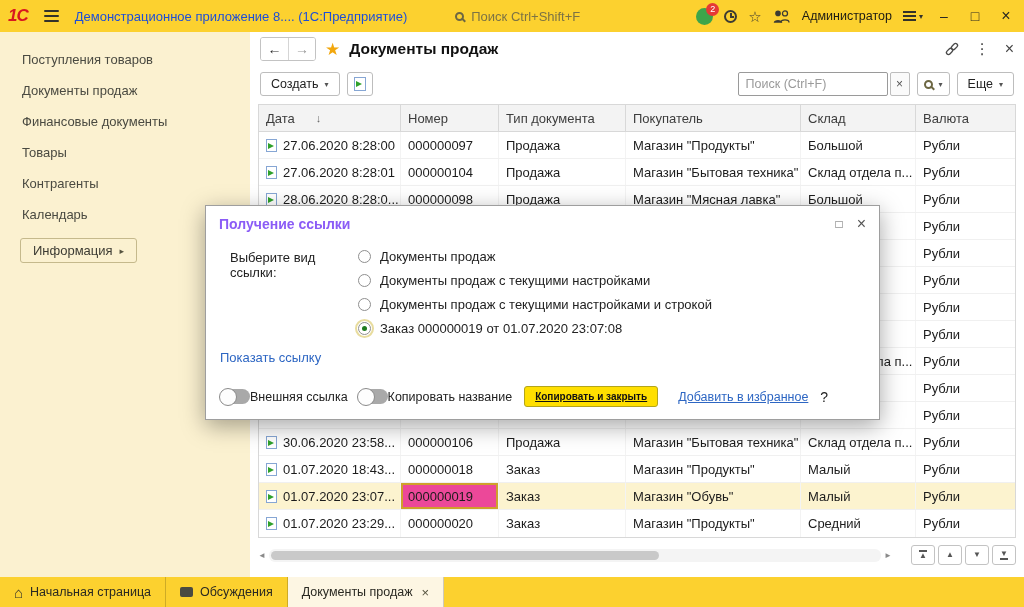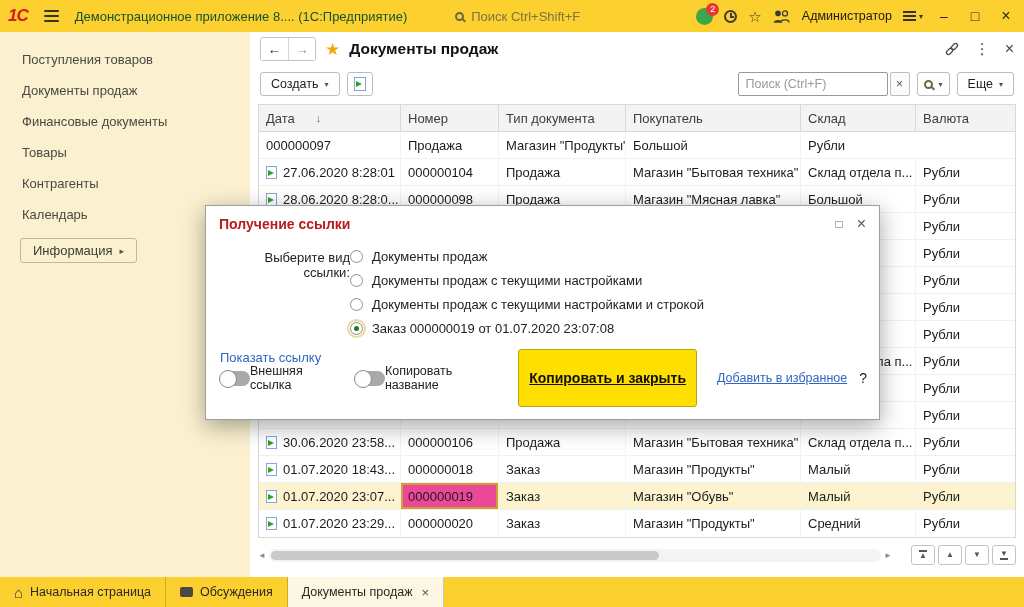--- a/index.html
+++ b/index.html
@@ -8,21 +8,21 @@
     font-family: "Liberation Sans", "DejaVu Sans", sans-serif;
     font-size: 13px; color:#222; background:#fff; overflow:hidden;
   }
   .app { position:relative; width:1024px; height:607px; overflow:hidden; display:flex; flex-direction:column; }
 
   
   .titlebar { height:32px; background:#fcd12f; display:flex; align-items:center; padding:0 8px; gap:16px; flex:0 0 auto; }
   .logo { color:#d8191f; font-weight:bold; font-size:17px; font-style:italic; letter-spacing:-1px; }
   .burger { display:inline-flex; flex-direction:column; gap:3px; cursor:pointer; }
   .burger i { display:block; width:15px; height:2px; background:#33322b; border-radius:1px; }
-  .tb-title { font-size:13px; color:#14532d; white-space:nowrap; }
+  .tb-title { font-size:13px; color:#1d4ed8; white-space:nowrap; }
   .tb-search { display:flex; align-items:center; gap:7px; margin-left:32px; color:#7c7344; cursor:pointer; }
   .lens { width:9px; height:9px; border:2px solid #6d6743; border-radius:50%; position:relative; display:inline-block; }
   .lens::after { content:''; position:absolute; width:5px; height:2px; background:#6d6743; right:-4px; bottom:-2px; transform:rotate(45deg); }
   .tb-right { margin-left:auto; display:flex; align-items:center; gap:11px; }
   .collab { width:17px; height:17px; border-radius:50%; background:#3da54a; position:relative; cursor:pointer; }
   .badge { position:absolute; top:-5px; right:-6px; min-width:13px; height:13px; background:#e53935; color:#fff; font-size:9px; border-radius:7px; display:flex; align-items:center; justify-content:center; padding:0 2px; }
   .clock { width:13px; height:13px; border:2px solid #3c3b33; border-radius:50%; position:relative; cursor:pointer; }
   .clock::before { content:''; position:absolute; left:4px; top:1px; width:2px; height:4px; background:#3c3b33; }
   .clock::after { content:''; position:absolute; left:4px; top:4px; width:4px; height:2px; background:#3c3b33; }
   .tb-star { font-size:15px; color:#3c3b33; cursor:pointer; line-height:1; }
@@ -94,39 +94,39 @@
   .task-tab { display:flex; align-items:center; gap:7px; padding:0 14px; font-size:12.5px; color:#2a2922; border-right:1px solid rgba(0,0,0,0.18); cursor:pointer; white-space:nowrap; }
   .task-tab.active { background:#fdf6e3; }
   .home-ico { font-size:15px; color:#33322b; line-height:1; }
   .chat-ico { width:13px; height:10px; background:#4a4a41; border-radius:2px; position:relative; display:inline-block; }
   .chat-ico::after { content:''; position:absolute; left:2px; bottom:-4px; border:4px solid transparent; border-top-color:#4a4a41; border-right-width:2px; }
   .tab-close { font-size:13px; color:#55533f; margin-left:2px; }
 
   
   .dialog { position:absolute; left:205px; top:205px; width:675px; height:215px; background:#fff; border:1px solid #9e9e9e; box-shadow:0 6px 22px rgba(0,0,0,0.35); z-index:50; }
   .dlg-head { display:flex; align-items:center; padding:10px 13px 4px; }
-  .dlg-title { font-size:14px; font-weight:bold; color:#b91c1c; flex:1; }
+  .dlg-title { font-size:14px; font-weight:bold; color:#8b5cf6; flex:1; }
   .dlg-restore { color:#666; font-size:12px; margin-right:14px; cursor:pointer; line-height:1; }
   .dlg-close { color:#555; font-size:16px; cursor:pointer; line-height:1; }
-  .dlg-choice { display:flex; padding:13px 16px 0;text-align:right; }
+  .dlg-choice { display:flex; padding:13px 24px 0; }
   .dlg-prompt { width:128px; color:#222; padding-top:1px; flex:0 0 auto; }
   .radio-list { display:flex; flex-direction:column; gap:9px; }
   .radio-row { display:flex; align-items:center; gap:9px; cursor:pointer; }
   .radio { width:13px; height:13px; border:1px solid #8f8f8f; border-radius:50%; background:#fff; position:relative; flex:0 0 auto; }
   .radio.checked { outline:2px solid #e8dc9e; outline-offset:1px; }
   .radio.checked::after { content:''; position:absolute; left:3px; top:3px; width:5px; height:5px; border-radius:50%; background:#1e7a1e; }
   .radio-label { color:#222; }
   .show-link { display:inline-block; margin:14px 0 0 14px; color:#2d66c3; cursor:pointer; }
   .dlg-footer { position:absolute; left:14px; right:12px; bottom:12px; display:flex; align-items:center; }
   .tgl-group { display:flex; align-items:center; gap:0; }
   .tgl { width:30px; height:15px; border-radius:8px; background:#a9a9a9; position:relative; flex:0 0 auto; cursor:pointer; }
   .tgl::after { content:''; position:absolute; left:-1px; top:-1px; width:16px; height:16px; border-radius:50%; background:#fdfdfd; border:1px solid #8a8a8a; }
   .tgl-label { font-size:12.5px; color:#222; }
   .tgl-group + .tgl-group { margin-left:10px; }
-  .copy-btn { margin-left:12px; padding:20px 10px; background:#ffdf00; border:1px solid #b3a51b; border-radius:3px; font-weight:bold; text-decoration:underline; font-size:14px; color:#111; cursor:pointer; white-space:nowrap; font-family:inherit; }
+  .copy-btn { margin-left:12px; padding:4px 10px; background:#ffdf00; border:1px solid #b3a51b; border-radius:3px; font-weight:bold; text-decoration:underline; font-size:10px; color:#111; cursor:pointer; white-space:nowrap; font-family:inherit; }
   .fav-link { margin-left:20px; color:#2d66c3; text-decoration:underline; font-size:12.5px; cursor:pointer; white-space:nowrap; }
   .help-btn { margin-left:12px; font-size:14px; color:#222; cursor:pointer; }
 </style>
 </head>
 <body>
 
 <div class="app">
 
   <header class="titlebar">
     <div class="logo">1С</div>
@@ -243,20 +243,24 @@
             </div>
             <div class="th">
               <span>Склад</span>
             </div>
             <div class="th">
               <span>Валюта</span>
             </div>
           </div>
         <div class="tbody" id="tbody">
             <div class="trow">
+              <div class="td">
+                <span class="doc-ico"></span>
+                <span>27.06.2020 8:28:00</span>
+              </div>
               <div class="td">
                 <span>000000097</span>
               </div>
               <div class="td">
                 <span>Продажа</span>
               </div>
               <div class="td">
                 <span>Магазин "Продукты"</span>
               </div>
               <div class="td">

